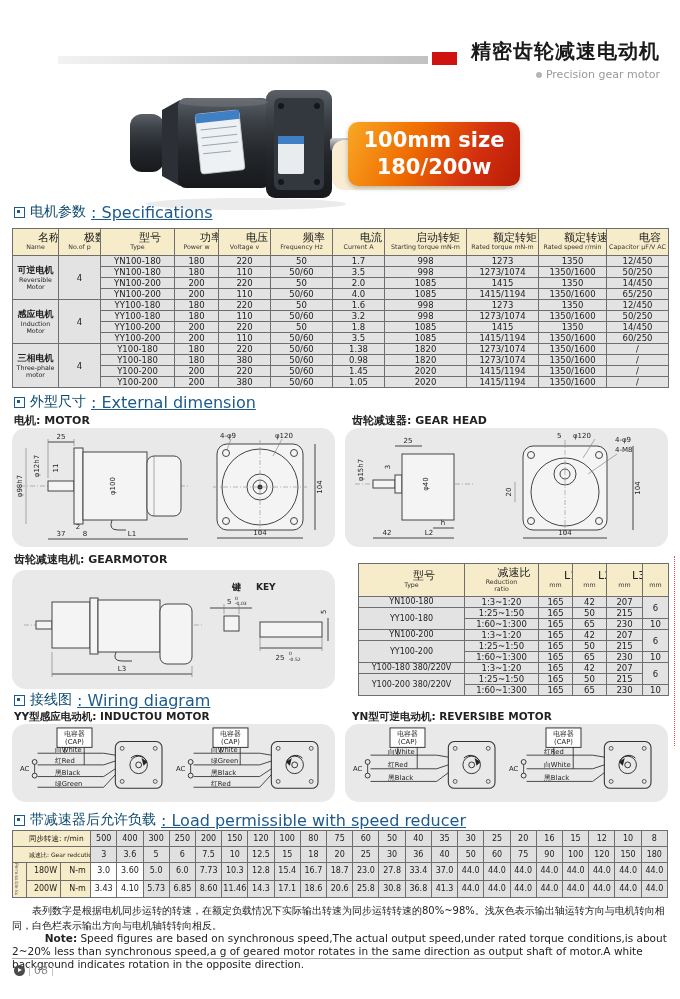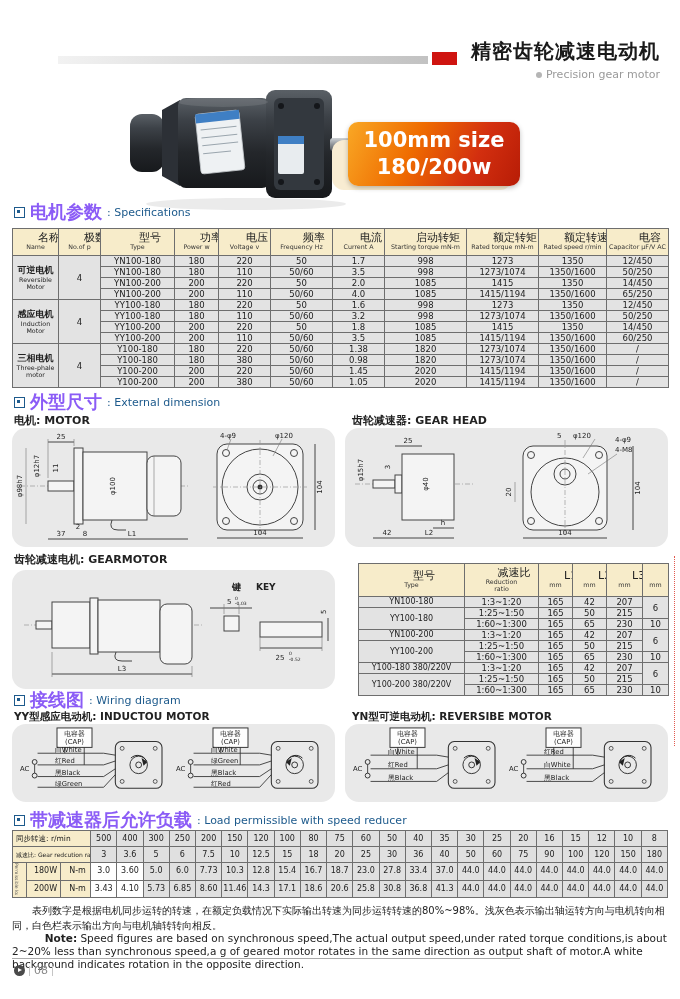--- a/index.html
+++ b/index.html
@@ -16,22 +16,22 @@
   .motor-photo{position:absolute;left:128px;top:80px;width:242px;height:132px;}
   .badge-under{position:absolute;left:332px;top:140px;width:180px;height:50px;border-radius:12px;background:#f8ecd2;}
   .badge{position:absolute;left:348px;top:122px;width:172px;height:64px;border-radius:10px;
          background:linear-gradient(115deg,#f9a825 0%,#ef6c00 38%,#d32f0f 72%,#b71c06 100%);
          color:#fff;font-weight:bold;font-size:21px;line-height:1.3;text-align:center;
          display:flex;flex-direction:column;justify-content:center;box-shadow:0 2px 5px rgba(0,0,0,.25);}
   
   .sec-title{position:absolute;left:14px;display:flex;align-items:center;gap:5px;height:16px;}
   .sec-title .sq{width:9px;height:9px;border:1.5px solid #1d5a8c;display:inline-block;position:relative;flex:0 0 auto;}
   .sec-title .sq::after{content:"";position:absolute;left:2px;top:2px;width:3px;height:3px;background:#1d5a8c;}
-  .sec-title .cn{font-size:18px;font-weight:bold;color:#8b5cf6;white-space:nowrap;}
-  .sec-title .en{font-size:11px;color:#1d5a8c;white-space:nowrap;}
+  .sec-title .cn{font-size:14px;font-weight:normal;color:#0c4a6e;white-space:nowrap;}
+  .sec-title .en{font-size:16px;color:#1d5a8c;white-space:nowrap;text-decoration:underline;}
   .sub-label{position:absolute;font-size:11px;font-weight:bold;color:#222;white-space:nowrap;text-align:center;}
   
   table{border-collapse:collapse;}
   td,th{padding:0;text-align:center;border:1px solid #6e6e6e;overflow:hidden;white-space:nowrap;}
   thead th{background:#f7ecca;}
   .hcn{display:block;font-size:11px;font-weight:normal;line-height:10px;margin-left:25px;}
   .hen{display:block;font-size:6.3px;font-weight:normal;line-height:7.5px;color:#333;}
   
   .spec{position:absolute;left:12px;top:228px;width:656px;table-layout:fixed;}
   .spec thead th{height:26px;}
@@ -39,21 +39,21 @@
   .spec .name-cell .nc-cn{font-size:9px;font-weight:bold;line-height:10px;font-family:Liberation Mono, monospace;}
   .spec .name-cell .nc-en{font-size:6.3px;line-height:7px;white-space:normal;}
   
   .reduction{position:absolute;left:358px;top:563px;width:310px;table-layout:fixed;}
   .reduction thead th{height:32px;}
   .reduction tbody td{background:#e3e3e3;font-size:8.5px;height:10px;line-height:10px;}
   .reduction td.rt-type{font-size:8px;}
   
   .load{position:absolute;left:12px;top:830px;width:656px;table-layout:fixed;font-size:8px;}
   .load td{height:15px;line-height:1;}
-  .load td.lt-label{background:#f7ecca;font-size:7.5px;text-align:left;padding-left:3px;}
+  .load td.lt-label{background:#f7ecca;font-size:7.5px;text-align:left;padding-left:16px;}
   .load td.lt-power,.load td.lt-unit{text-align:center;padding-left:4px;background:#f7ecca;font-size:8px;margin-left:36px;}
   .load td.gray{background:#e0e0e0;}
   .load td.white{background:#fff;}
   .load td.lt-vert{background:#f7ecca;}
   .load .vcn{writing-mode:vertical-rl;font-size:7px;line-height:7px;display:inline-block;max-height:32px;overflow:hidden;}
   .load .ven{writing-mode:vertical-rl;font-size:4.5px;line-height:5px;display:inline-block;max-height:32px;overflow:hidden;color:#555;}
   
   .dim-box{position:absolute;background:#e9e9e9;border-radius:14px;}
   .dim-svg{display:block;}
   svg text{font-family:"DejaVu Sans","Liberation Sans",sans-serif;font-size:7px;fill:#222;}

